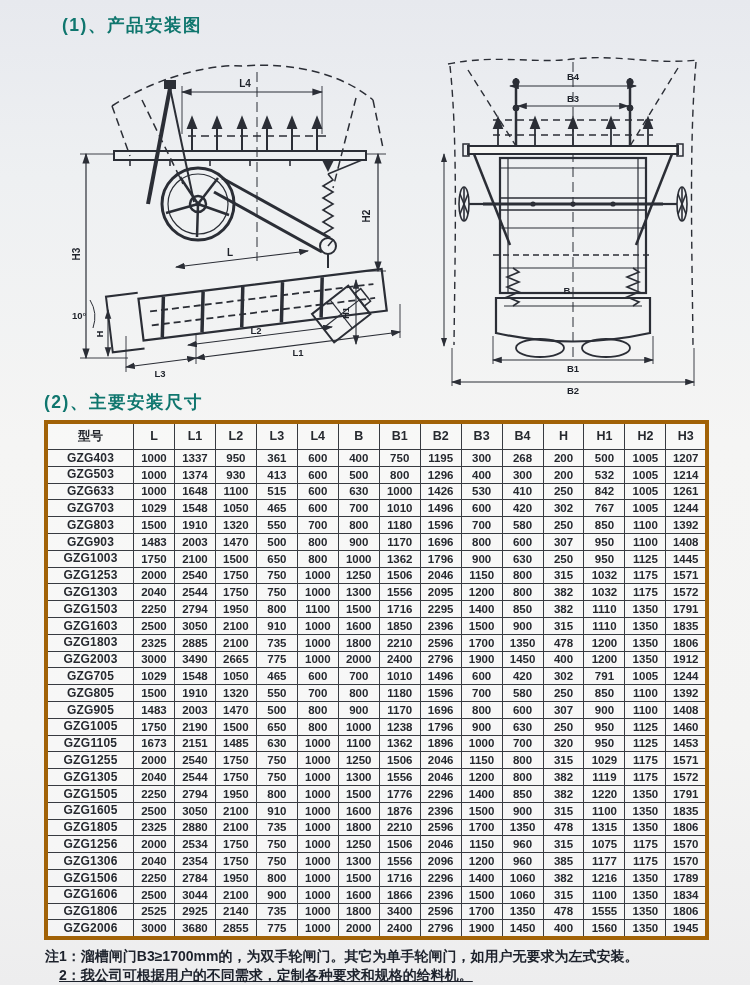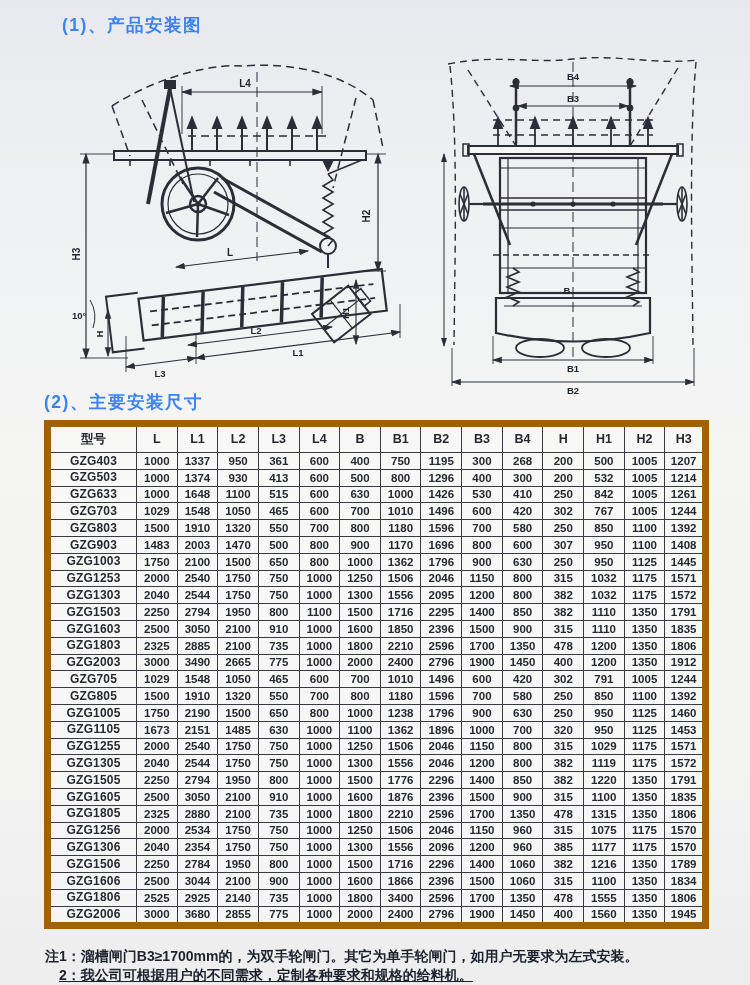--- a/index.html
+++ b/index.html
@@ -3,41 +3,41 @@
 <meta charset="utf-8">
 <style>
   html,body{margin:0;padding:0;}
   body{
     width:750px;height:985px;position:relative;overflow:hidden;
     font-family:"Liberation Sans","DejaVu Sans",sans-serif;
     background:linear-gradient(180deg,#e7e9ee 0%,#eef0f2 18%,#f5f5f4 45%,#f4f4f3 75%,#ededee 100%);
     color:#22252c;
   }
   .h-title{
-    position:absolute;font-size:17.5px;font-weight:bold;color:#3b82f6;letter-spacing:1.5px;
+    position:absolute;font-size:17.5px;font-weight:bold;color:#0f766e;letter-spacing:1.5px;
   }
   #title1{left:62px;top:13px;}
   #title2{left:44px;top:390px;}
   .diag{position:absolute;}
   .diag svg{display:block;}
   .dstroke{stroke:#2b2e36;fill:none;}
   table#dimtable{
     position:absolute;left:44px;top:420px;width:665px;
     border-collapse:collapse;table-layout:fixed;
     background:rgba(250,250,249,0.55);
   }
   #dimtable th,#dimtable td{
     border:1px solid #383b41;text-align:center;vertical-align:middle;
     font-weight:bold;color:#26292f;padding:0;line-height:1.05;
     white-space:nowrap;overflow:hidden;
   }
   #dimtable th{height:25px;font-size:12.5px;}
   #dimtable td{height:15.8px;font-size:11.5px;}
   #dimtable td.model{font-size:12px;letter-spacing:0.2px;}
-  #dimtable{border:7px solid #a16207;}
+  #dimtable{border:4px solid #a16207;}
   .notes{position:absolute;left:45px;top:947px;width:670px;font-size:14px;font-weight:bold;color:#1d222c;line-height:1.35;}
   .notes .n2{margin-left:14px;text-decoration:underline;}
   svg text{font-family:"Liberation Sans","DejaVu Sans",sans-serif;font-weight:bold;fill:#1f232b;}
 </style>
 </head>
 <body>
 
 <div class="h-title" id="title1">(1)、产品安装图</div>
 
 <div class="diag" style="left:70px;top:56px;">
@@ -583,20 +583,37 @@
         <td>1180</td>
         <td>1596</td>
         <td>700</td>
         <td>580</td>
         <td>250</td>
         <td>850</td>
         <td>1100</td>
         <td>1392</td>
       </tr>
       <tr>
+        <td class="model">GZG905</td>
+        <td>1483</td>
+        <td>2003</td>
+        <td>1470</td>
+        <td>500</td>
+        <td>800</td>
+        <td>900</td>
+        <td>1170</td>
+        <td>1696</td>
+        <td>800</td>
+        <td>600</td>
+        <td>307</td>
+        <td>900</td>
+        <td>1100</td>
+        <td>1408</td>
+      </tr>
+      <tr>
         <td class="model">GZG1005</td>
         <td>1750</td>
         <td>2190</td>
         <td>1500</td>
         <td>650</td>
         <td>800</td>
         <td>1000</td>
         <td>1238</td>
         <td>1796</td>
         <td>900</td>

